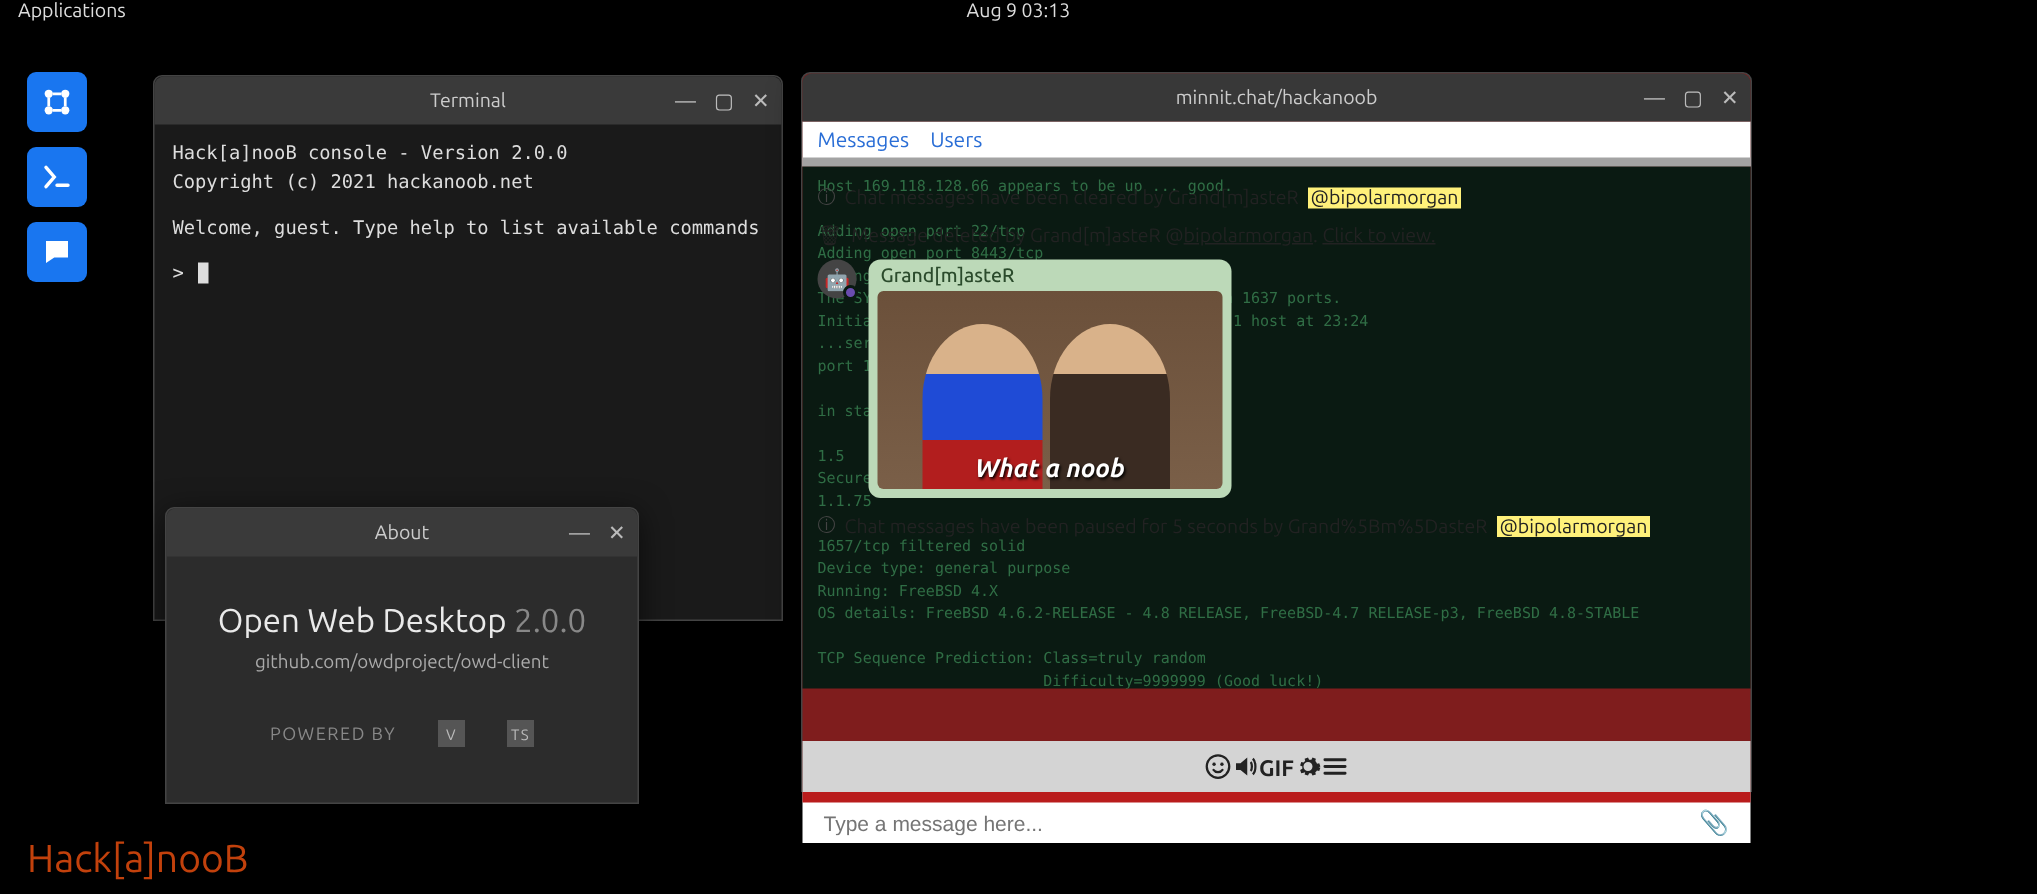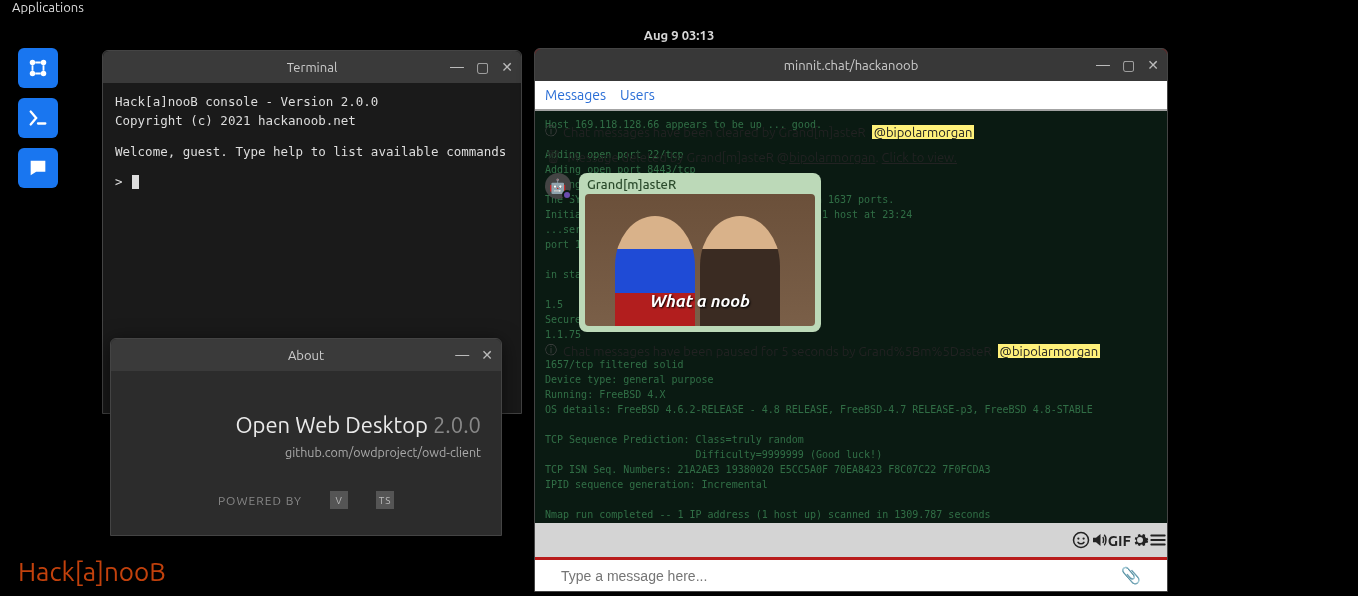--- a/index.html
+++ b/index.html
@@ -16,22 +16,21 @@
   height: 28px;
   display: flex;
   padding: 0 12px;
   font-size: 13px;
   color: #ddd;
 }
 .topbar-center {
   position: absolute;
   left: 50%;
   transform: translateX(-50%);
-  font-weight: 700;
-  margin-top: 28px;
+  font-weight: 400;
 }
 .dock {
   position: absolute;
   left: 18px;
   top: 48px;
   display: flex;
   flex-direction: column;
   gap: 10px;
 }
 .dock-btn {
@@ -86,53 +85,52 @@
 }
 .term-body .cursor {
   display: inline-block;
   width: 7px; height: 14px;
   background: #ddd;
   vertical-align: text-bottom;
   margin-left: 2px;
 }
 
 .about {
-  left: 110px; top: 338px; width: 392px; height: 198px;
+  left: 110px; top: 338px; width: 316px; height: 198px;
   background: #2c2c2c;
 }
 .about-body {
   padding: 30px 20px 14px;
-  text-align: right;
+  text-align: center;
   color: #ccc;
-  margin-top: 11px;
 }
 .about-title { font-size: 22px; font-weight: 400; color: #eaeaea; }
 .about-title .ver { color: #888; }
 .about-sub { font-size: 12.5px; color: #aaa; margin-top: 8px; }
 .about-foot {
   display: flex; align-items: center; justify-content: center;
   gap: 28px; margin-top: 32px;
   color: #888; font-size: 12px; letter-spacing: 1px;
 }
 .about-foot .badge {
   width: 18px; height: 18px; background: #555;
   display: inline-flex; align-items: center; justify-content: center;
   font-size: 10px; color: #bbb;
 }
 
 .chatwin {
-  left: 534px; top: 48px; width: 634px; height: 544px;
+  left: 534px; top: 48px; width: 634px; height: 480px;
   background: #7f1d1d;
   border-radius: 6px 6px 0 0;
 }
 .chatwin .win-title { background: #383838; }
 .chat-tabs {
   height: 30px;
   background: #fff;
-  border-bottom: 2px solid #a3a3a3;
+  border-bottom: 6px solid #a3a3a3;
   display: flex;
   align-items: center;
   padding: 0 10px;
   gap: 14px;
 }
 .chat-tabs span {
   color: #2a6ed6;
   font-size: 14px;
   cursor: pointer;
 }
@@ -215,42 +213,43 @@
 }
 .gif .p1 { left: 30px; background: linear-gradient(#d9b28a 0 30%, #1f4bd6 30% 70%, #b21e1e 70%); }
 .gif .p2 { left: 115px; background: linear-gradient(#d9b28a 0 30%, #3a2b22 30%); }
 .gif .caption {
   position: relative;
   color: #fff;
   font-style: italic;
   font-weight: 700;
   font-size: 17px;
   text-shadow: 1px 1px 2px #000;
-  margin-bottom: 16px;
+  margin-bottom: 4px;
   z-index: 2;
 }
 
 .chat-toolbar {
   height: 34px;
   background: #d4d4d4;
   display: flex;
   align-items: center;
-  justify-content: flex-end;
+  justify-content: center;
   color: #222;
   font-size: 15px;
+  margin-top: 35px;
 }
 .chat-toolbar .tb-item { cursor: pointer; display:flex; align-items:center; }
 .chat-toolbar .tb-item svg { width:18px; height:18px; fill:#222; }
 .chat-input {
   height: 34px;
   display: flex;
   align-items: center;
-  padding: 0 26px;
+  padding: 0 14px;
   background: #fff;
-  border-top: 3px solid #b91c1c;
+  border-top: 7px solid #b91c1c;
 }
 .chat-input input {
   flex: 1;
   border: none;
   outline: none;
   font-size: 14px;
   color: #333;
 }
 .chat-input .attach { color: #777; cursor: pointer; font-size: 16px; }
 

